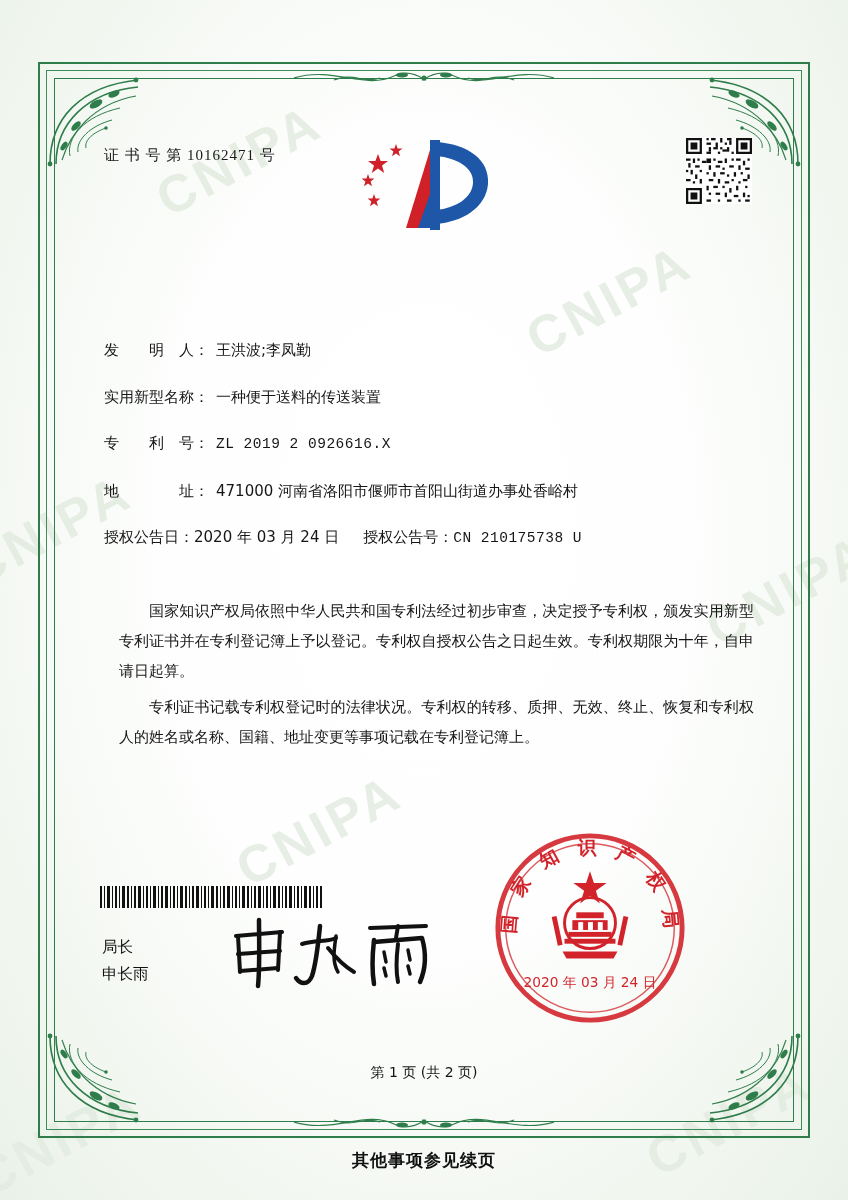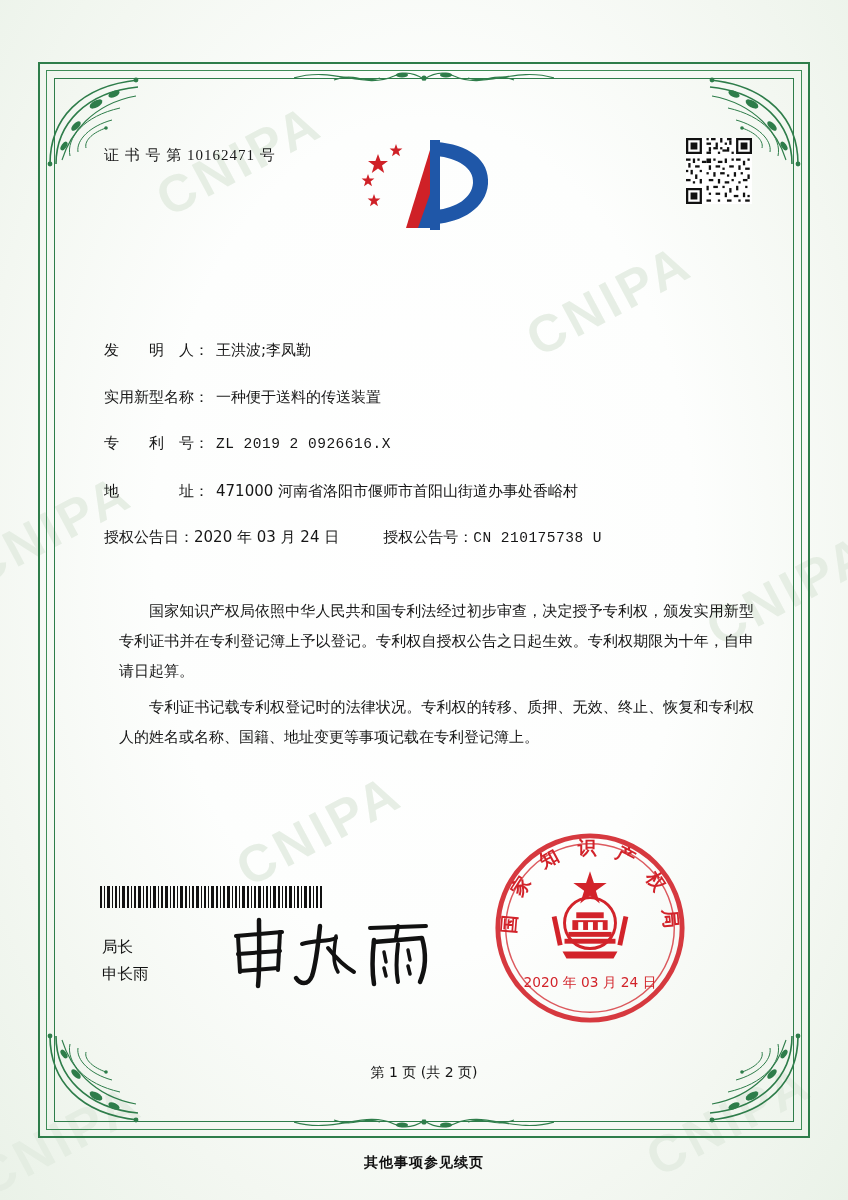--- a/index.html
+++ b/index.html
@@ -150,21 +150,21 @@
     font-family: "DejaVu Sans", "Liberation Sans", sans-serif;
     font-size: 15px;
   }
   .mono-val {
     font-family: "Liberation Mono", "DejaVu Sans Mono", monospace;
     font-size: 14.5px;
     letter-spacing: .5px;
     text-align: right;
   }
   .row-pair .second {
-    margin-left: 44px;
+    margin-left: 24px;
   }
 
   
   .paras {
     position: absolute;
     left: 32px;
     right: 22px;
     top: 500px;
     font-size: 15px;
     line-height: 30px;
@@ -223,21 +223,21 @@
     font-size: 14px;
     color: #141414;
     font-family: "DejaVu Sans", "Liberation Sans", sans-serif;
   }
   .footnote {
     position: absolute;
     left: 0;
     right: 0;
     bottom: 28px;
     text-align: center;
-    font-size: 14px;
+    font-size: 17px;
     font-weight: bold;
     color: #111;
     font-family: "DejaVu Sans", "Liberation Sans", sans-serif;
     letter-spacing: 1px;
   }
 </style>
 </head>
 <body>
 
 <div class="page">

